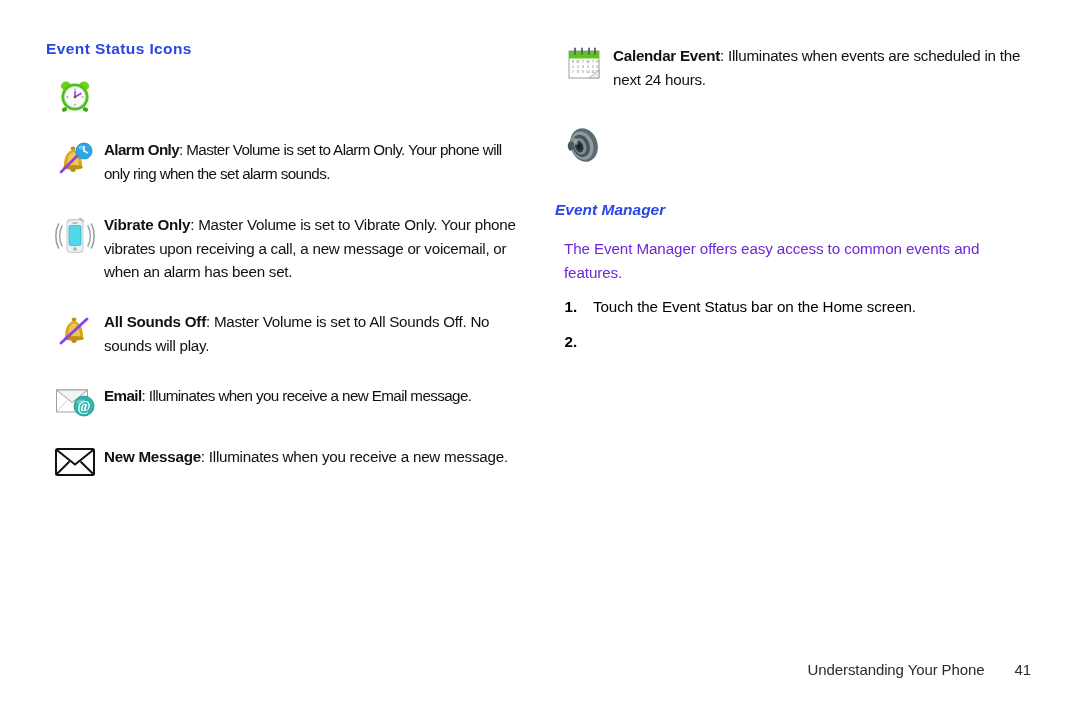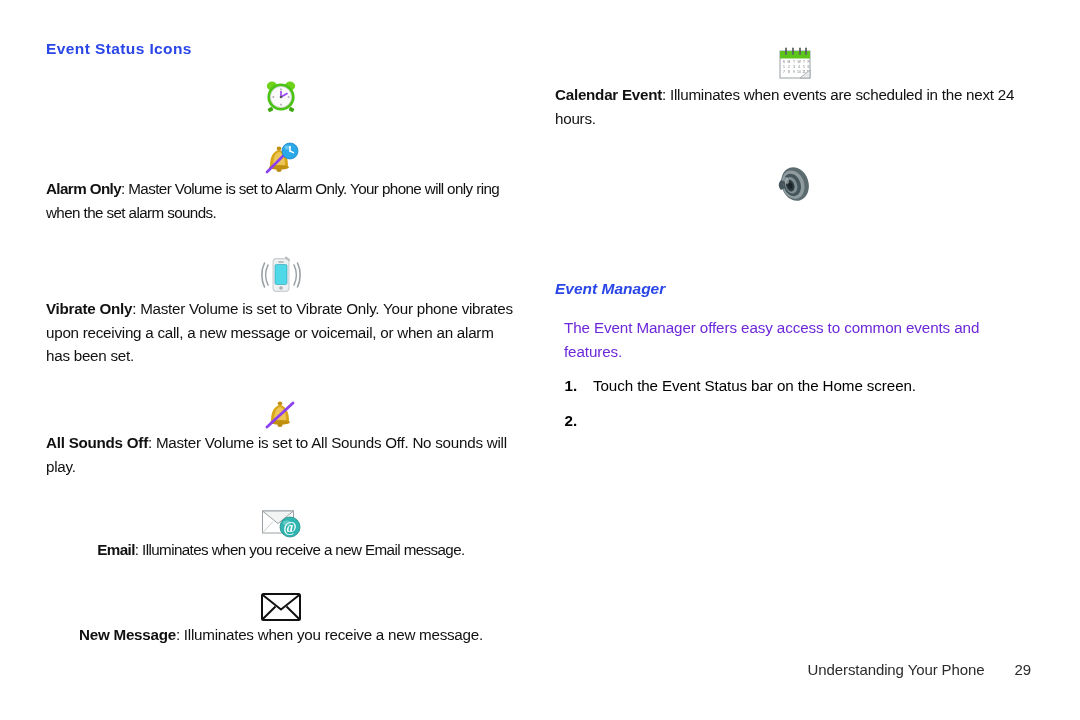--- a/index.html
+++ b/index.html
@@ -30,28 +30,27 @@
   .col-left  { left: 46px;  width: 470px; }
   .col-right { left: 555px; width: 480px; }
 
   .section-head {
     color: #2a46e6;
     font-weight: bold;
     font-size: 15.5px;
     letter-spacing: 0.4px;
     margin: 0;
   }
-  .section-head.italic { font-style: italic; letter-spacing: 0px; margin-top: 40px; }
+  .section-head.italic { font-style: italic; letter-spacing: 0px; }
 
   
   .icon-row {
     display: flex;
-    align-items: center;
+    align-items: flex-start;
     margin-bottom: 14px;
-    flex-direction: column;
   }
   .icon-cell {
     width: 58px;
     min-width: 58px;
     display: flex;
     justify-content: center;
     align-items: flex-start;
     padding-top: 1px;
   }
   .row-text {
@@ -321,16 +320,16 @@
       </li>
       <li class="step">
         <span class="step-num">2.</span>
       </li>
     </ul>
 
   </div>
 
   <div class="footer">
     <span>Understanding Your Phone</span>
-    <span class="pagenum">29</span>
+    <span class="pagenum">41</span>
   </div>
 
 </div>
 
 </body></html>

